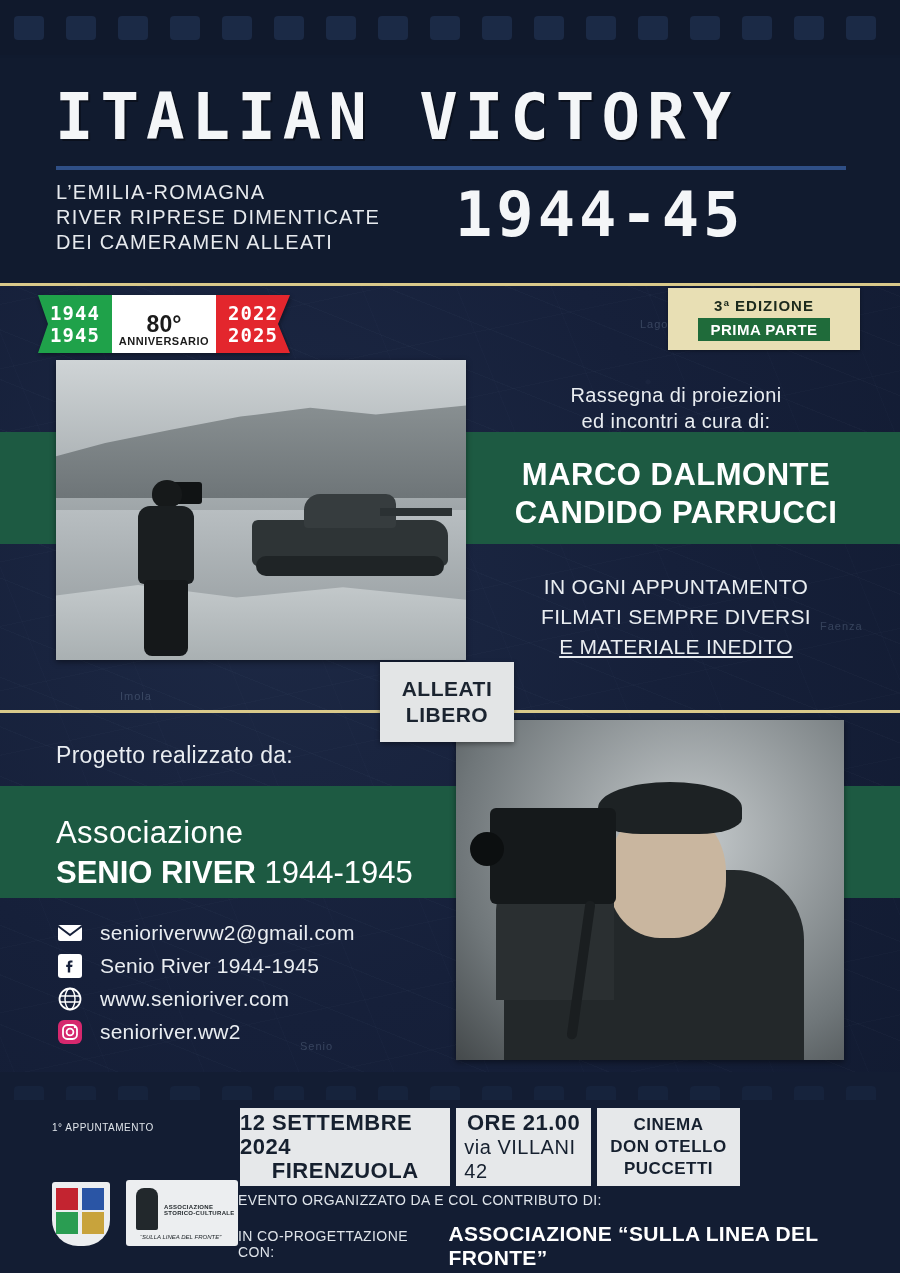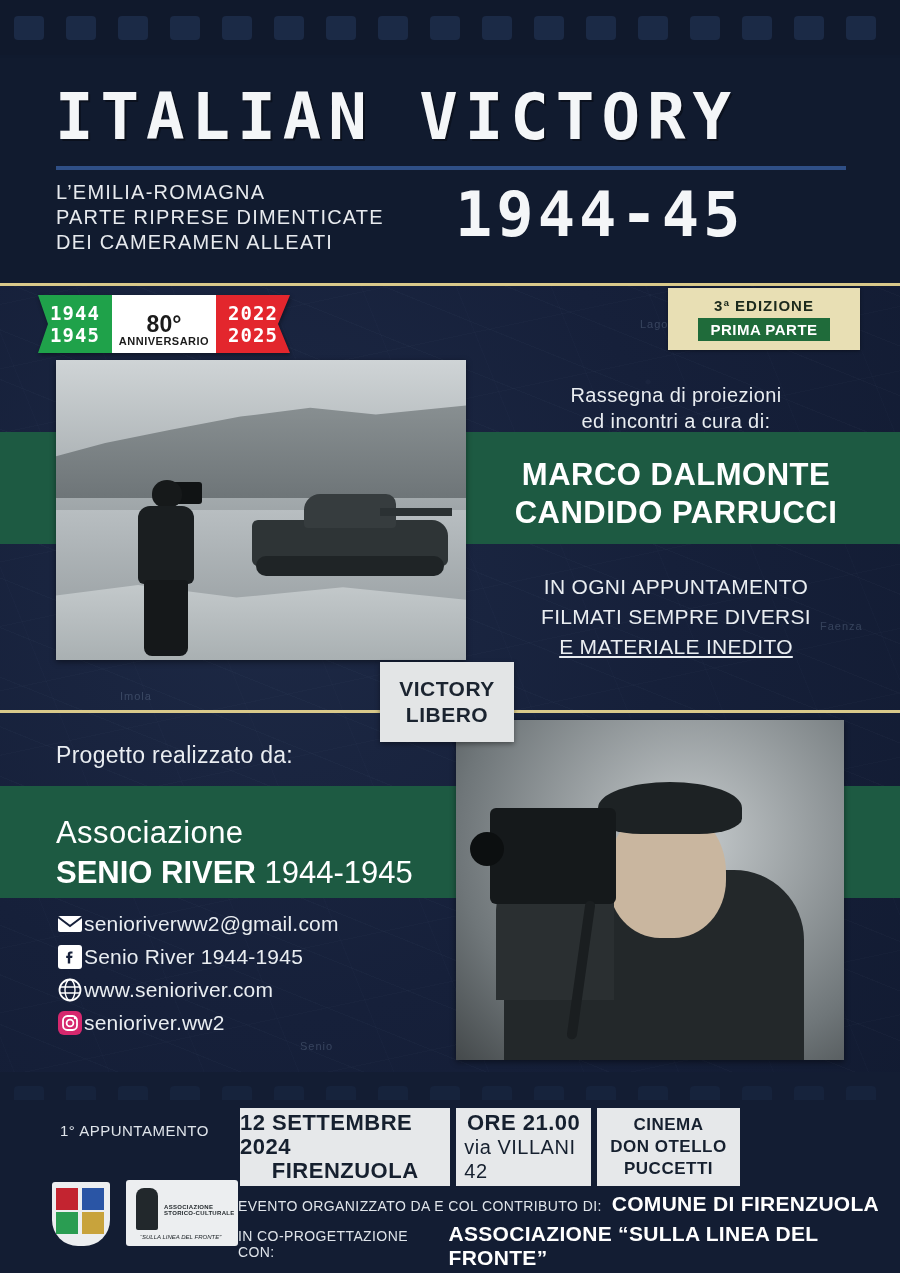--- a/index.html
+++ b/index.html
@@ -191,30 +191,30 @@
 
   
   .lblock { position: absolute; top: 742px; left: 56px; width: 400px; z-index: 8; }
   .lblock .by { color:#e9edf1; font-size: 23px; letter-spacing:.3px; }
   .assoc { margin-top: 44px; }
   .assoc .a1 { color:#ffffff; font-size: 31px; line-height: 40px; letter-spacing:.4px;}
   .assoc .a2 { color:#ffffff; font-size: 31px; font-weight: bold; line-height: 40px;}
   .assoc .a2 span.years { font-weight: normal; }
 
   .contacts { position:absolute; top: 912px; left: 56px; z-index: 8; }
-  .crow { display:flex; align-items:flex-start; height: 33px; }
+  .crow { display:flex; align-items:flex-end; gap: 16px; height: 33px; }
   .cico { width: 28px; height: 24px; display:flex; align-items:center; justify-content:center; }
   .ctxt { color:#e9edf1; font-size: 21px; letter-spacing:.2px; }
 
   
   .bottom {
     position: absolute; top: 1100px; left: 0; width: 900px; height: 173px;
     background: #131d33; z-index: 6;
   }
-  .appt { position:absolute; top: 22px; left: 52px; color:#dfe4ea; font-size: 15px; letter-spacing:.5px;margin-left:8px; }
+  .appt { position:absolute; top: 22px; left: 52px; color:#dfe4ea; font-size: 10px; letter-spacing:.5px; }
   .datebox { position:absolute; top: 8px; left: 240px; width: 500px; height: 78px; display:flex; }
   .dcell { background:#e6e8ea; margin-right: 6px; display:flex; flex-direction:column;
            align-items:center; justify-content:center; }
   .dcell.c1 { width: 250px; }
   .dcell.c2 { width: 160px; }
   .dcell.c3 { width: 170px; margin-right: 0; }
   .dline { color:#16202f; font-weight: bold; font-size: 22px; line-height: 24px; letter-spacing:.5px;}
   .dline.small { font-weight: normal; font-size: 20px; margin-left: 8px; }
   .dline.tiny { font-size: 17px; line-height: 22px; }
 
@@ -285,21 +285,21 @@
     <div class="perf"></div>
     <div class="perf"></div>
     <div class="perf"></div>
   </div>
 
   <div class="header">
     <div class="title-main">ITALIAN VICTORY</div>
     <div class="title-rule"></div>
     <div class="subtitle">
       <div>L’EMILIA-ROMAGNA</div>
-      <div>PARTE RIPRESE DIMENTICATE</div>
+      <div>RIVER RIPRESE DIMENTICATE</div>
       <div>DEI CAMERAMEN ALLEATI</div>
     </div>
     <div class="year-main">1944-45</div>
   </div>
   <div class="gold-rule"></div>
 
   <div class="ribbon">
     <div class="rib-part rib-green">
       <div class="rib-line">1944</div>
       <div class="rib-line">1945</div>
@@ -348,21 +348,21 @@
       <div>CANDIDO PARRUCCI</div>
     </div>
     <div class="notes">
       <div>IN OGNI APPUNTAMENTO</div>
       <div>FILMATI SEMPRE DIVERSI</div>
       <div>E MATERIALE INEDITO</div>
     </div>
   </div>
 
   <div class="ingresso">
-    <div>VICTORY</div>
+    <div>ALLEATI</div>
     <div>LIBERO</div>
   </div>
 
   <div class="split-rule"></div>
 
   <div class="photo2">
     <div class="p2-bg"></div>
     <div class="p2-torso"></div>
     <div class="p2-head"></div>
     <div class="p2-beret"></div>
@@ -454,21 +454,20 @@
       <div class="crest-b">
         <div class="fig"></div>
         <div class="t1">ASSOCIAZIONE STORICO-CULTURALE</div>
         <div class="t2">“SULLA LINEA DEL FRONTE”</div>
       </div>
     </div>
 
     <div class="orgs">
       <div class="orow">
         <div class="olab">EVENTO ORGANIZZATO DA E COL CONTRIBUTO DI:</div>
-        <div class="oval">COMUNE DI FIRENZUOLA</div>
       </div>
       <div class="orow">
         <div class="olab">IN CO-PROGETTAZIONE CON:</div>
         <div class="oval">ASSOCIAZIONE “SULLA LINEA DEL FRONTE”</div>
       </div>
     </div>
   </div>
 
 </div>
 

